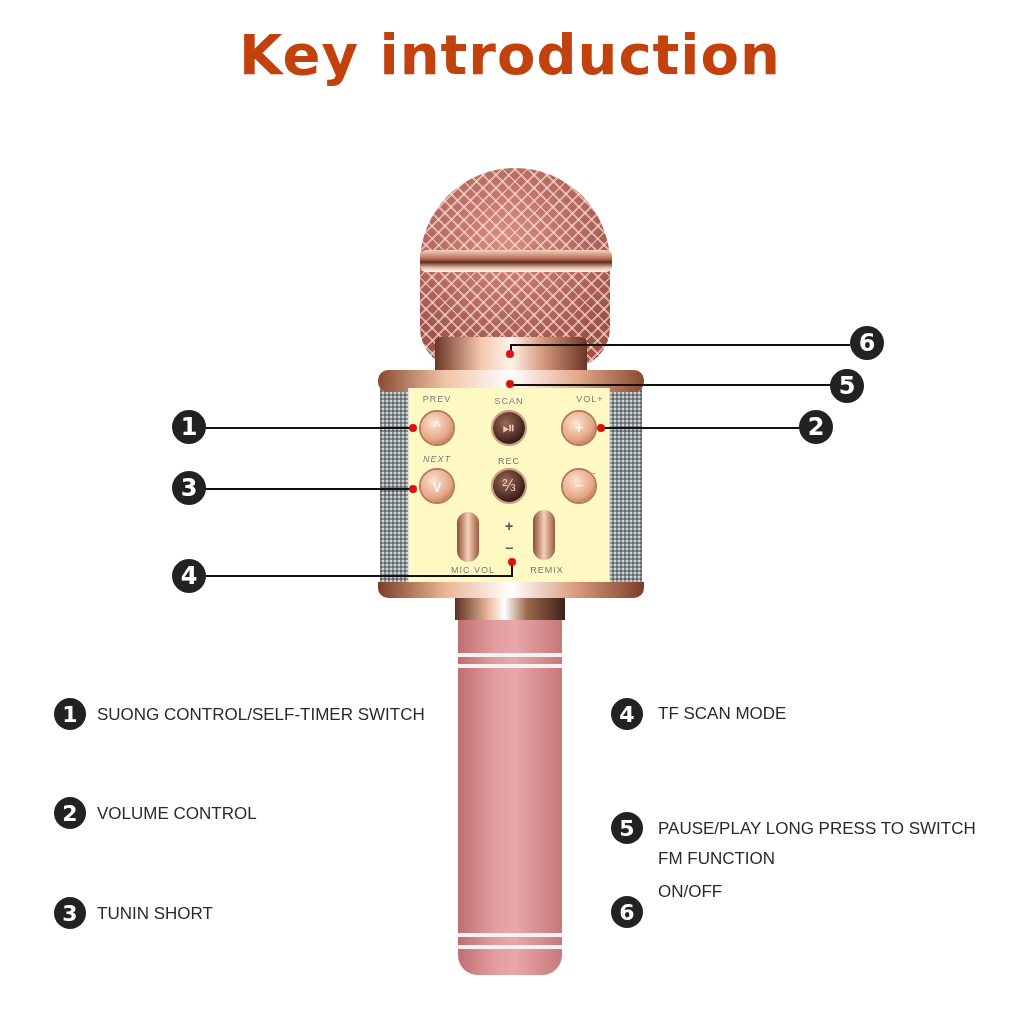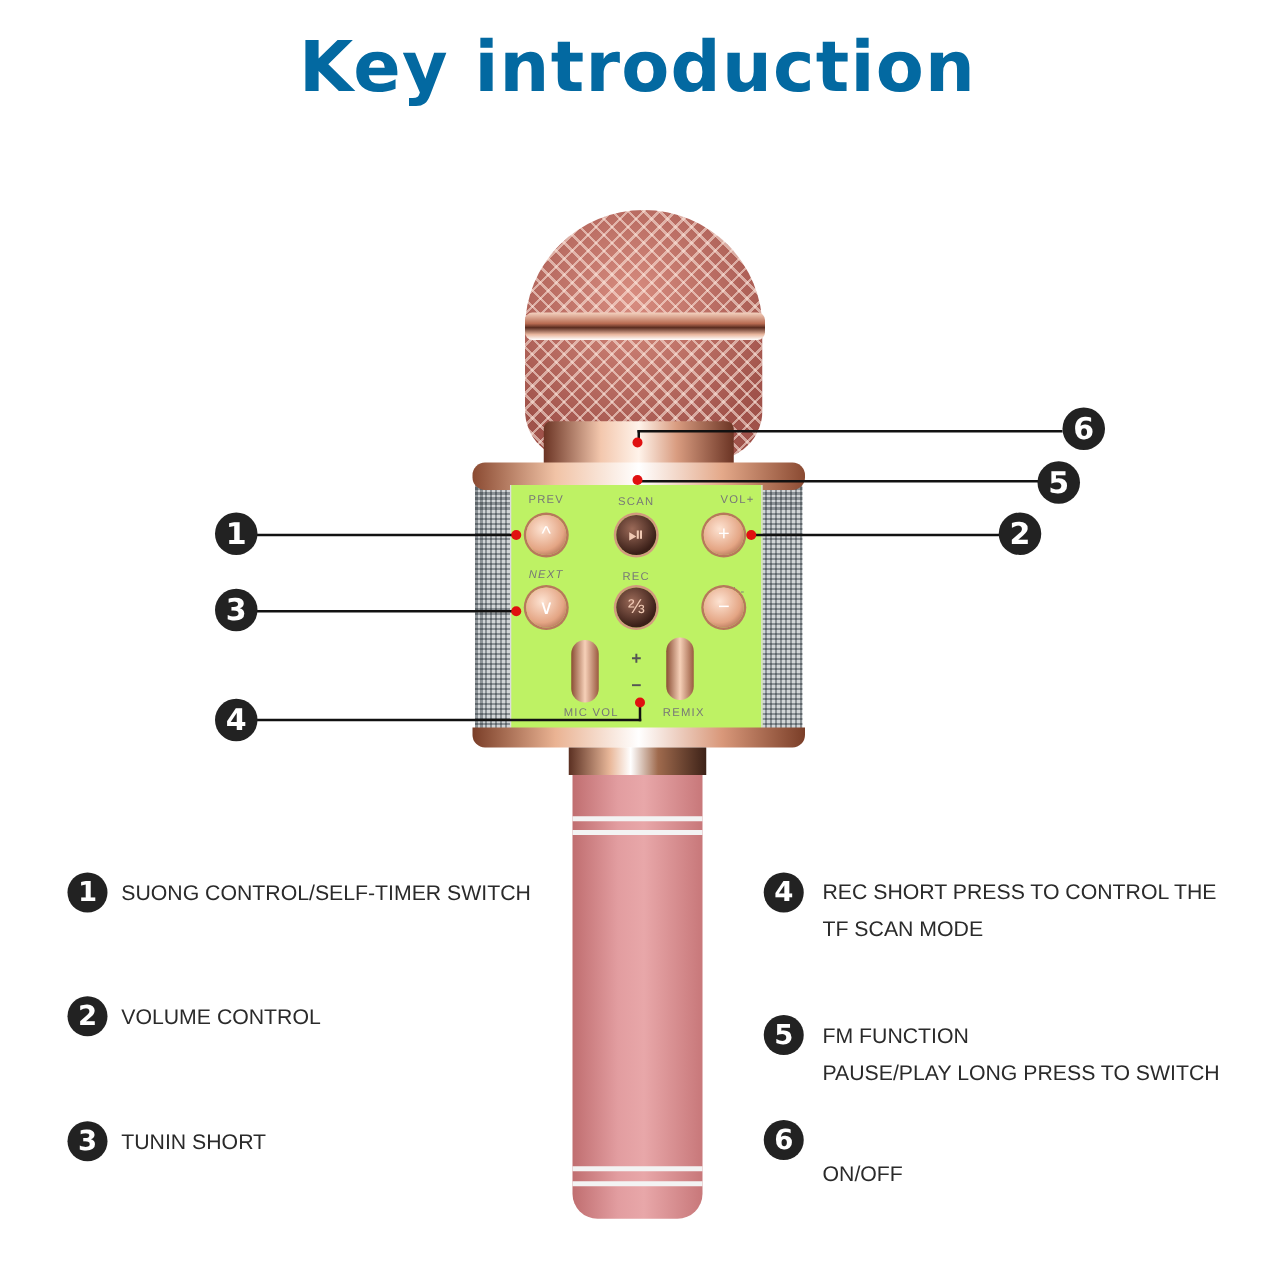--- a/index.html
+++ b/index.html
@@ -1,35 +1,35 @@
 <!DOCTYPE html>
 <html><head>
 <meta charset="utf-8">
 <style>
   html,body{margin:0;padding:0;background:#ffffff;}
   body{width:1020px;height:1020px;position:relative;overflow:hidden;font-family:"Liberation Sans",sans-serif;color:#222;}
-  .title{position:absolute;left:0;top:22px;width:1020px;text-align:center;font-family:"DejaVu Sans",sans-serif;font-weight:bold;font-size:56px;letter-spacing:1px;color:#0369a1;}
+  .title{position:absolute;left:0;top:22px;width:1020px;text-align:center;font-family:"DejaVu Sans",sans-serif;font-weight:bold;font-size:56px;letter-spacing:1px;color:#c2410c;}
   
   .mic{position:absolute;left:0;top:0;width:1020px;height:1020px;}
   .head{position:absolute;left:420px;top:168px;width:190px;height:200px;border-radius:95px 95px 40px 40px;
     background:
       repeating-linear-gradient(45deg, rgba(255,235,225,.55) 0 2px, transparent 2px 9px),
       repeating-linear-gradient(-45deg, rgba(255,235,225,.55) 0 2px, transparent 2px 9px),
       radial-gradient(circle at 45% 35%, #d88d80, #a0524a 75%);}
   .head-ring{position:absolute;left:420px;top:250px;width:192px;height:22px;border-radius:6px;
     background:linear-gradient(180deg,#f4d2c0 0%,#b86b52 40%,#5a2c20 55%,#e9b79f 80%,#fff 100%);}
   .neck{position:absolute;left:435px;top:337px;width:152px;height:40px;border-radius:6px;
     background:linear-gradient(90deg,#6b3424,#f3c7ad 30%,#fff3ea 50%,#d99c80 70%,#6b3424);}
   .body-top{position:absolute;left:378px;top:370px;width:266px;height:22px;border-radius:10px;
     background:linear-gradient(90deg,#8a4a32,#f1c3a6 25%,#fff 50%,#e4a98a 75%,#8a4a32);}
   .body{position:absolute;left:380px;top:388px;width:262px;height:200px;
     background:repeating-linear-gradient(90deg,#9aa0a4 0 2px,#e7e9ea 2px 4px),
                repeating-linear-gradient(0deg,#9aa0a4 0 2px,#e7e9ea 2px 4px);
     background-blend-mode:multiply;}
-  .panel{position:absolute;left:408px;top:388px;width:200px;height:196px;background:#bef264;border-left:1px solid #ddd;border-right:1px solid #ddd;}
+  .panel{position:absolute;left:408px;top:388px;width:200px;height:196px;background:#fef9c3;border-left:1px solid #ddd;border-right:1px solid #ddd;}
   .body-bottom{position:absolute;left:378px;top:582px;width:266px;height:16px;border-radius:0 0 10px 10px;
     background:linear-gradient(90deg,#7a3e28,#eab393 25%,#fff 50%,#d9987a 75%,#7a3e28);}
   .collar{position:absolute;left:455px;top:598px;width:110px;height:22px;
     background:linear-gradient(90deg,#5b3022,#e9b89a 30%,#fff 45%,#9f6a4d 65%,#3d2218);}
   .handle{position:absolute;left:458px;top:620px;width:104px;height:355px;border-radius:0 0 20px 20px;
     background:linear-gradient(90deg,#c06e70 0%,#e29da0 35%,#e8a7a9 55%,#c8787a 100%);}
   .stripe{position:absolute;left:458px;width:104px;height:4px;background:#f3f3f3;}
   .lbl{position:absolute;font-size:9px;color:#777;letter-spacing:1px;text-align:center;width:60px;}
   .btn{position:absolute;width:32px;height:32px;border-radius:50%;
     background:radial-gradient(circle at 40% 35%,#fde3d2,#e4a584 60%,#8c4e36 100%);
@@ -131,24 +131,23 @@
 <div class="desc" style="left:97px;top:700px;">SUONG CONTROL/SELF-TIMER SWITCH</div>
 
 <div class="badge small" style="left:54px;top:797px;">2</div>
 <div class="desc" style="left:97px;top:799px;">VOLUME CONTROL</div>
 
 <div class="badge small" style="left:54px;top:897px;">3</div>
 <div class="desc" style="left:97px;top:899px;">TUNIN SHORT</div>
 
 <div class="badge small" style="left:611px;top:698px;">4</div>
 <div class="desc" style="left:658px;top:699px;">
-  <div>REC SHORT PRESS TO CONTROL THE</div>
   <div>TF SCAN MODE</div>
 </div>
 
 <div class="badge small" style="left:611px;top:812px;">5</div>
 <div class="desc" style="left:658px;top:814px;">
+  <div>PAUSE/PLAY LONG PRESS TO SWITCH</div>
   <div>FM FUNCTION</div>
-  <div>PAUSE/PLAY LONG PRESS TO SWITCH</div>
 </div>
 
 <div class="badge small" style="left:611px;top:896px;">6</div>
-<div class="desc" style="left:658px;top:925px;">ON/OFF</div>
+<div class="desc" style="left:658px;top:877px;">ON/OFF</div>
 
 </body></html>

